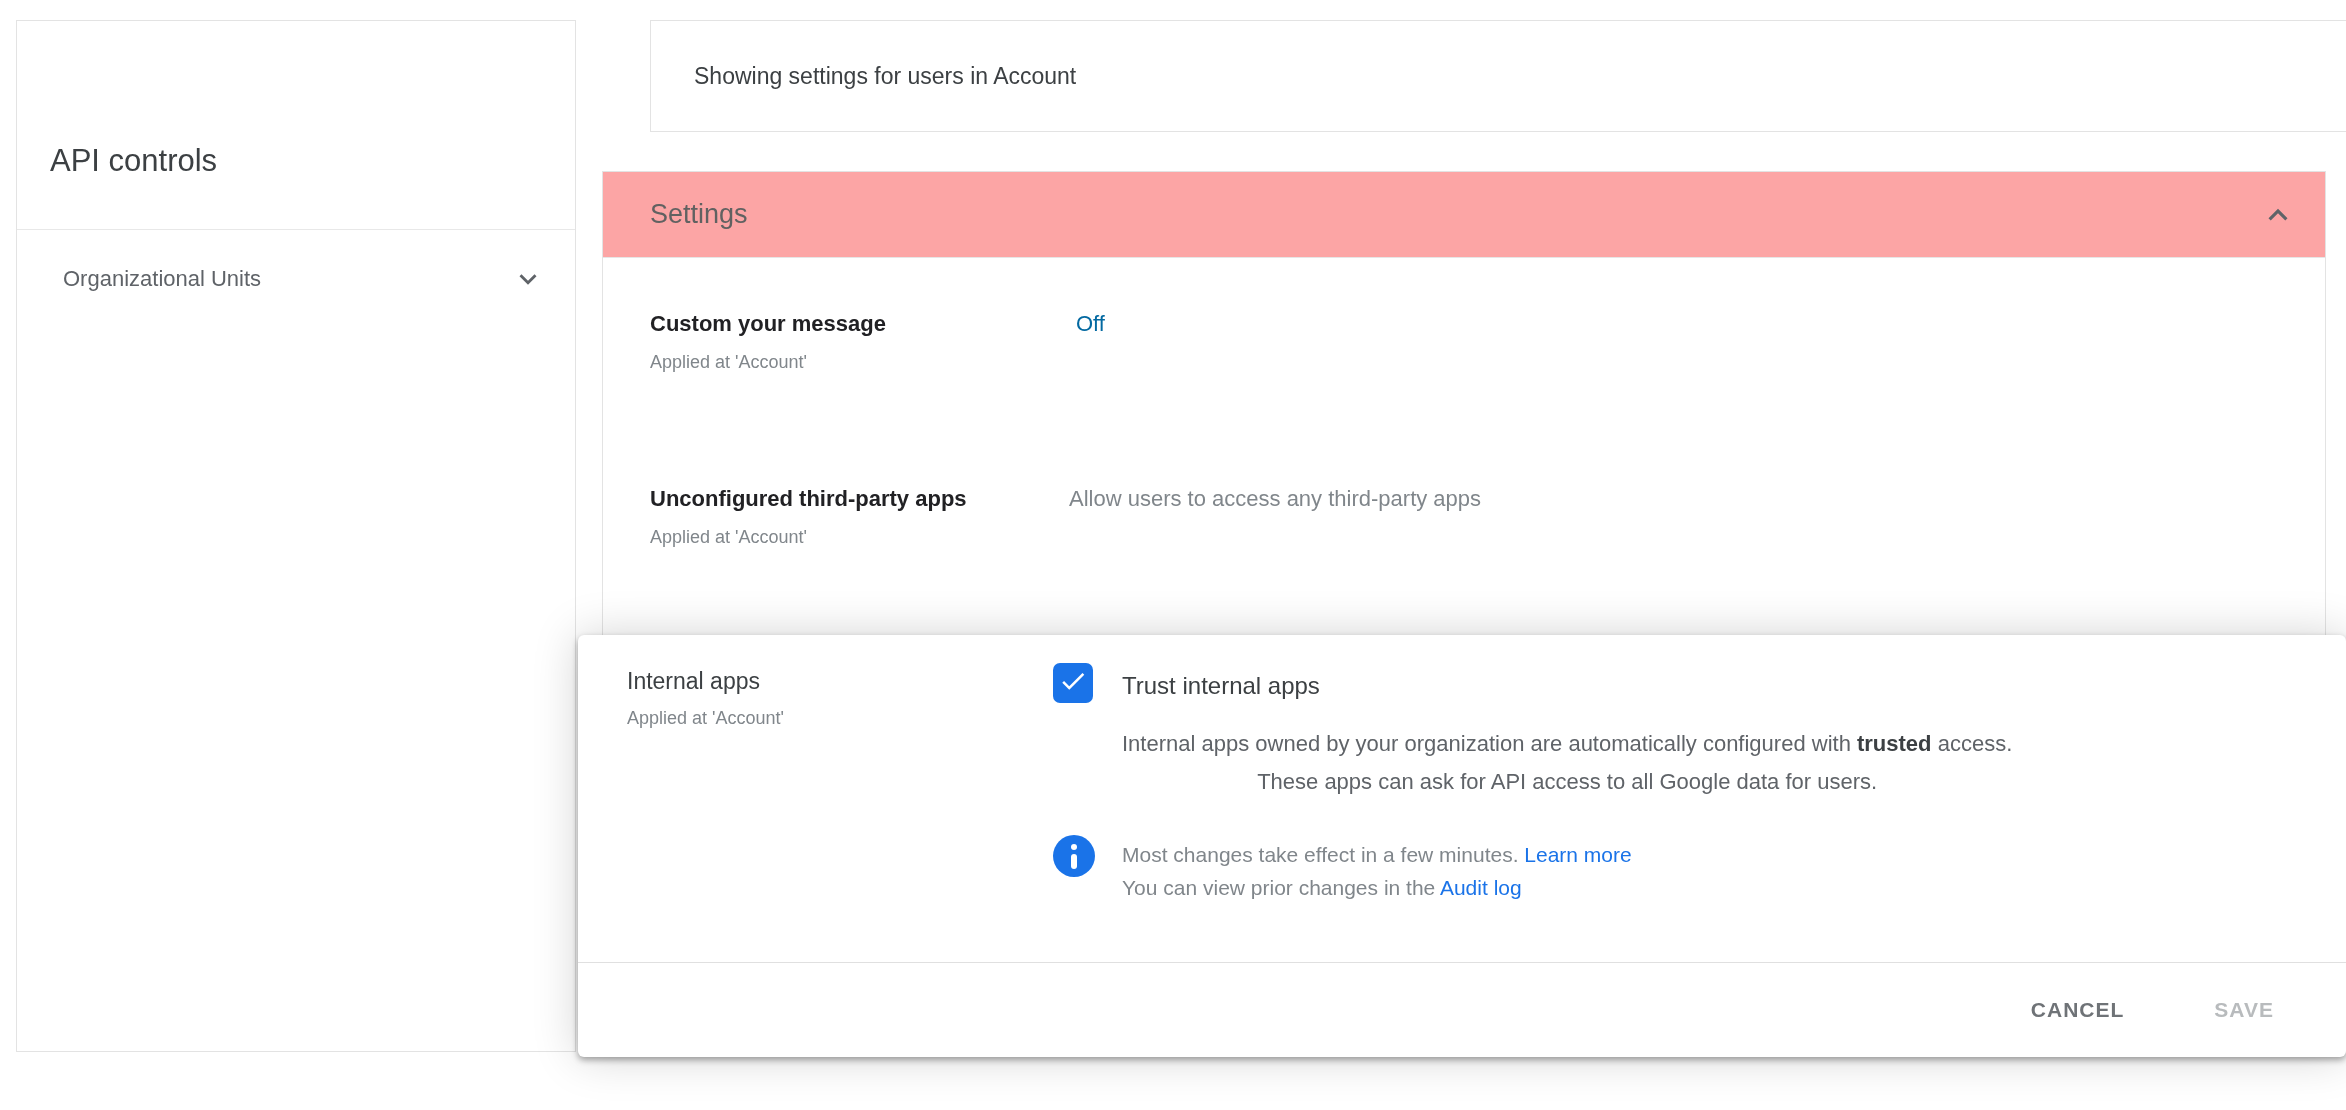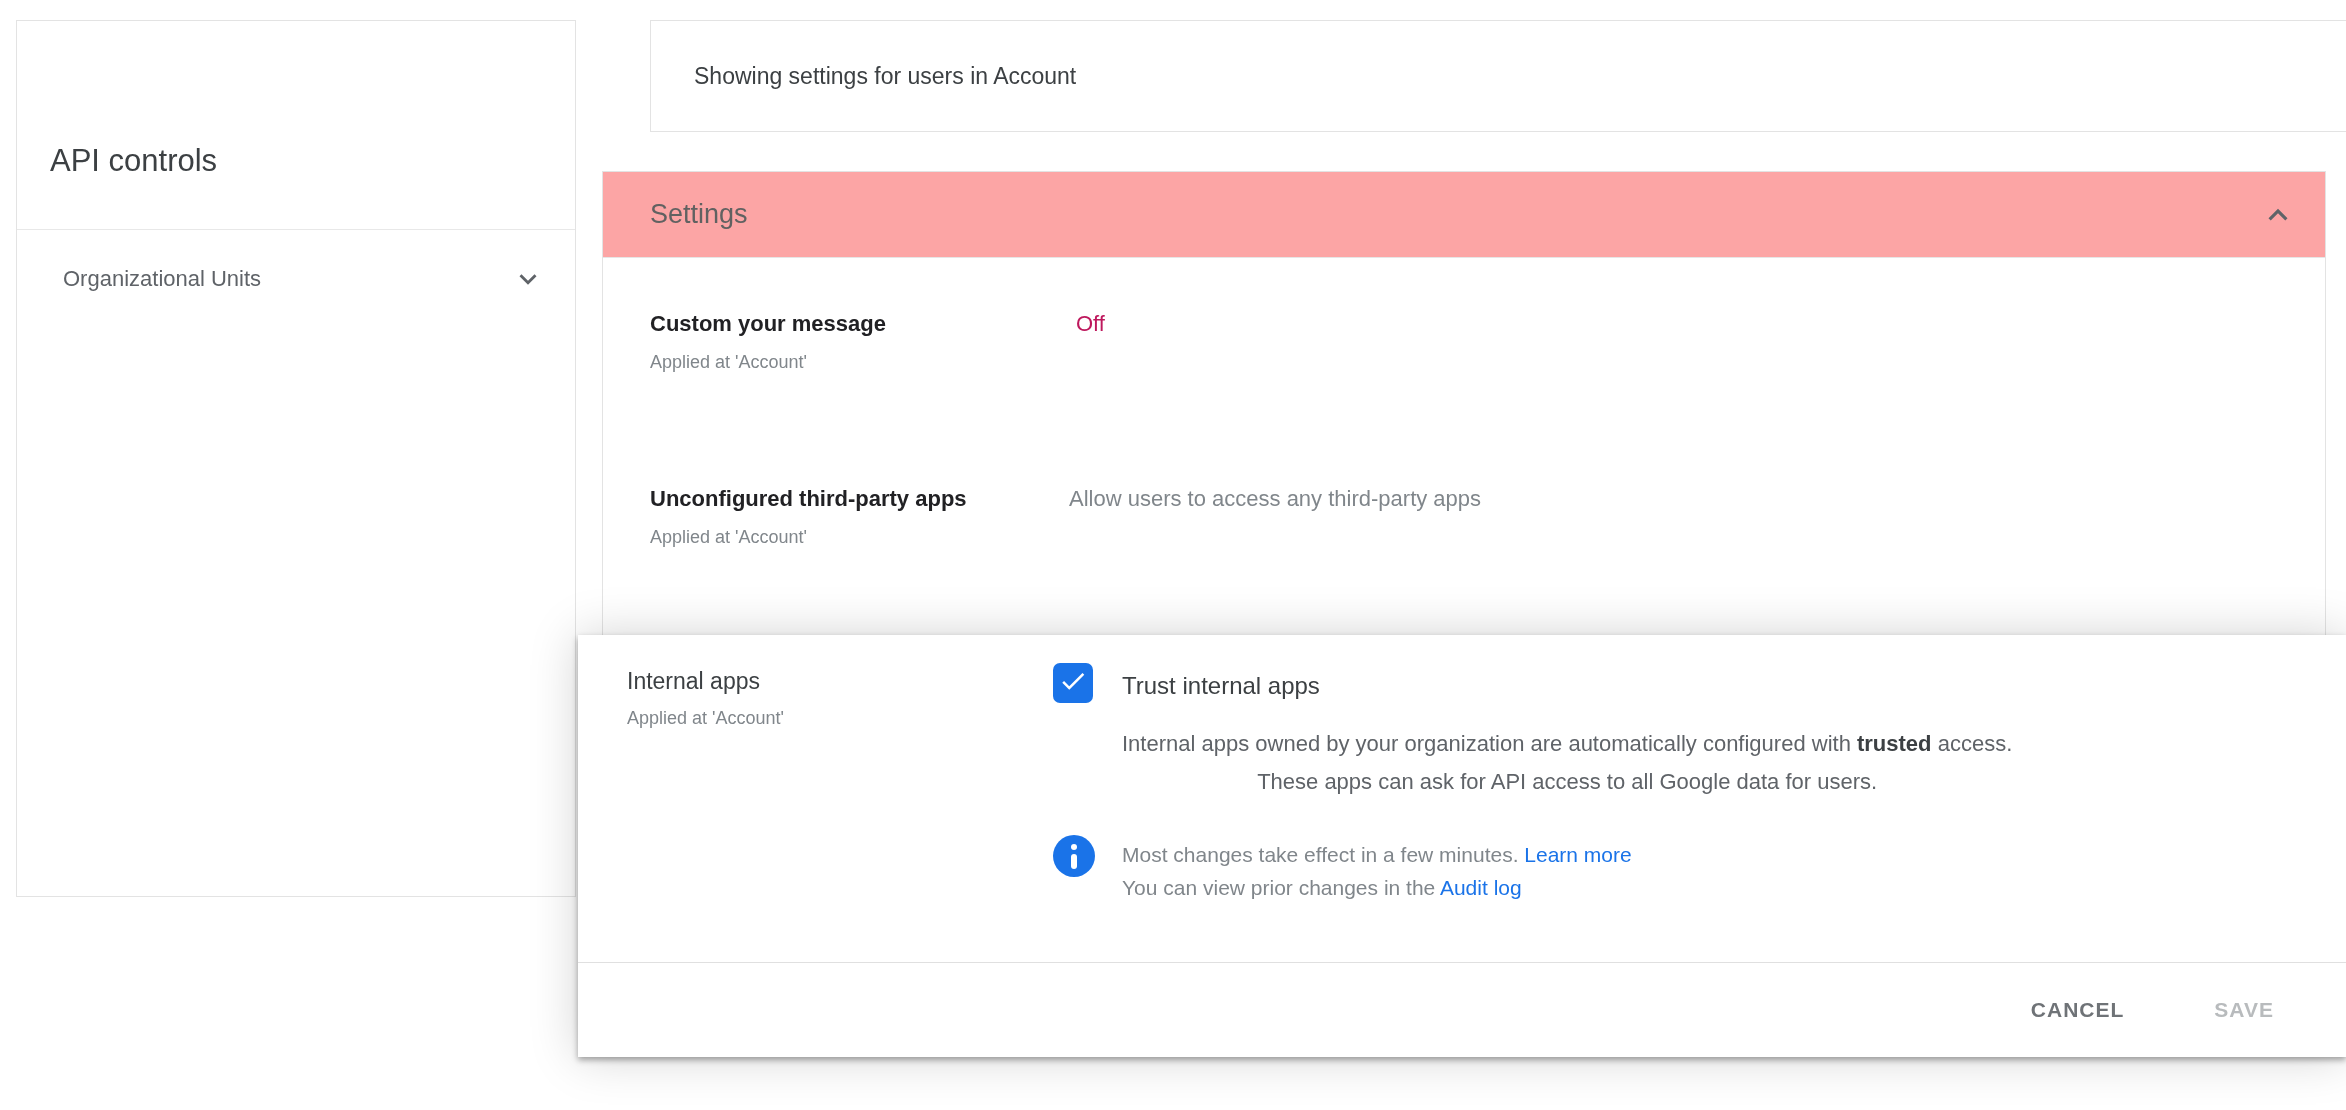--- a/index.html
+++ b/index.html
@@ -4,21 +4,21 @@
 <style>
   * { margin:0; padding:0; box-sizing:border-box; }
   html,body { background:#ffffff; }
   #app {
     position:relative; width:2346px; height:1110px; overflow:hidden;
     font-family:"Liberation Sans", sans-serif; background:#ffffff;
   }
   .card { position:absolute; background:#fff; border:1px solid #e3e3e3; }
 
   
-  #sidebar-card { left:16px; top:20px; width:560px; height:877px;padding-left:16px; }
+  #sidebar-card { left:16px; top:20px; width:560px; height:1032px;padding-left:16px; }
   .sidebar-title { position:absolute; left:33px; top:122px; font-size:31px; color:#3c4043; }
   .sidebar-divider { position:absolute; left:0; right:0; top:208px; height:1px; background:#e8e8e8; }
   .ou-row { position:absolute; left:0; right:0; top:209px; height:98px;
     display:flex; align-items:center; justify-content:space-between;
     padding:0 30px 0 46px; cursor:pointer; }
   .ou-label { font-size:22px; color:#5f6368; }
 
   
   #header-card { left:602px; top:20px; width:1724px; height:112px;
     display:flex; align-items:center; padding-left:43px;margin-left:48px; }
@@ -33,21 +33,21 @@
   .settings-title { font-size:27px; color:#616161; }
 
   .s-label { position:absolute; left:47px; font-size:22px; font-weight:bold; color:#212124; }
   .s-applied { position:absolute; left:47px; font-size:18px; color:#80868b; }
   .s-value { position:absolute; font-size:22px; }
   .row { position:absolute; left:0; right:0; cursor:pointer; }
 
   
   #dialog { position:absolute; left:578px; top:635px; width:1768px; height:422px;
     background:#fff; z-index:10;
-    box-shadow:0 3px 6px rgba(0,0,0,0.34), 0 0 46px rgba(0,0,0,0.18); }
+    box-shadow:0 3px 6px rgba(0,0,0,0.34), 0 0 46px rgba(0,0,0,0.18);border-radius:6px; }
   .d-label { position:absolute; left:49px; top:33px; font-size:23px; color:#3c4043; }
   .d-applied { position:absolute; left:49px; top:73px; font-size:18px; color:#80868b; }
 
   .checkbox { position:absolute; left:475px; top:28px; width:40px; height:40px;
     background:#1a73e8; border-radius:7px; cursor:pointer;
     display:flex; align-items:center; justify-content:center; }
   .trust-label { position:absolute; left:544px; top:37px; font-size:24px; color:#3c4043; cursor:pointer; }
 
   .desc { position:absolute; left:544px; top:90px; font-size:22px; line-height:38px; color:#5f6368;text-align:center; }
   .desc b { font-weight:bold; color:#3c4043; }
@@ -98,21 +98,21 @@
       <span>
         <svg class="chev" width="38" height="38" viewBox="0 0 24 24">
           <path fill="#5f6368" d="M12 8l-6 6 1.41 1.41L12 10.83l4.59 4.58L18 14z"></path>
         </svg>
       </span>
     </div>
 
     <div class="row" style="top:125px; height:130px;">
       <span class="s-label" style="top:14px;">Custom your message</span>
       <span class="s-applied" style="top:55px;">Applied at 'Account'</span>
-      <span class="s-value" style="left:473px; top:14px; color:#be185d;">Off</span>
+      <span class="s-value" style="left:473px; top:14px; color:#0369a1;">Off</span>
     </div>
 
     <div class="row" style="top:300px; height:130px;">
       <span class="s-label" style="top:14px;">Unconfigured third-party apps</span>
       <span class="s-applied" style="top:55px;">Applied at 'Account'</span>
       <span class="s-value" style="left:466px; top:14px; color:#80868b;">Allow users to access any third-party apps</span>
     </div>
   </div>
 
   <div id="dialog">

